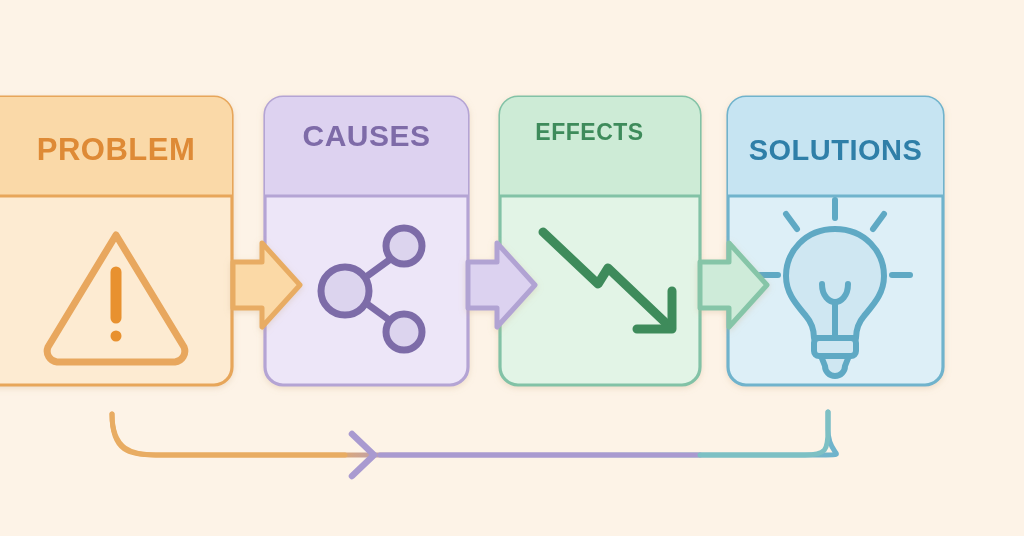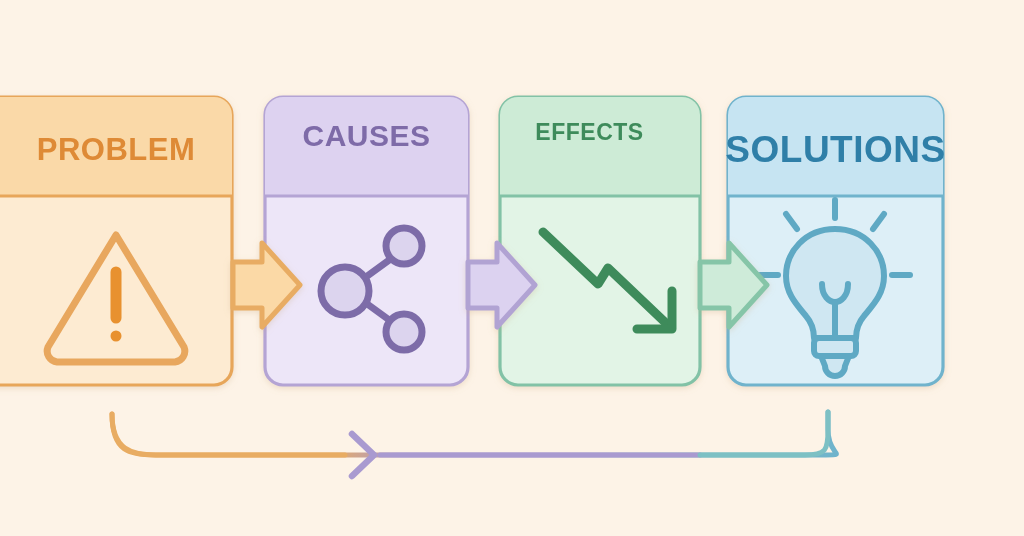--- a/index.html
+++ b/index.html
@@ -32,21 +32,21 @@
     align-items: center;
     justify-content: center;
     font-weight: bold;
     letter-spacing: 0.5px;
     white-space: nowrap;
     pointer-events: none;
   }
   #t0 { left: 0px;   top: 118px; width: 232px; height: 64px; font-size: 31px; color: #DE8A36; }
   #t1 { left: 265px; top: 104px; width: 203px; height: 64px; font-size: 30px; color: #7E6BA8; }
   #t2 { left: 500px; top: 100px; width: 179px; height: 64px; font-size: 23px; color: #3E8B5B; }
-  #t3 { left: 728px; top: 118px; width: 215px; height: 64px; font-size: 37px; color: #2F7FA8; }
+  #t3 { left: 728px; top: 118px; width: 215px; height: 64px; font-size: 29px; color: #2F7FA8; }
 </style>
 </head>
 <body>
 
 <div id="stage">
 
   <svg class="layer" viewBox="0 0 1024 536">
     <defs>
       <linearGradient id="feedGrad" x1="0" y1="0" x2="1" y2="0">
         <stop offset="0%" stop-color="#E8AC63"></stop>

